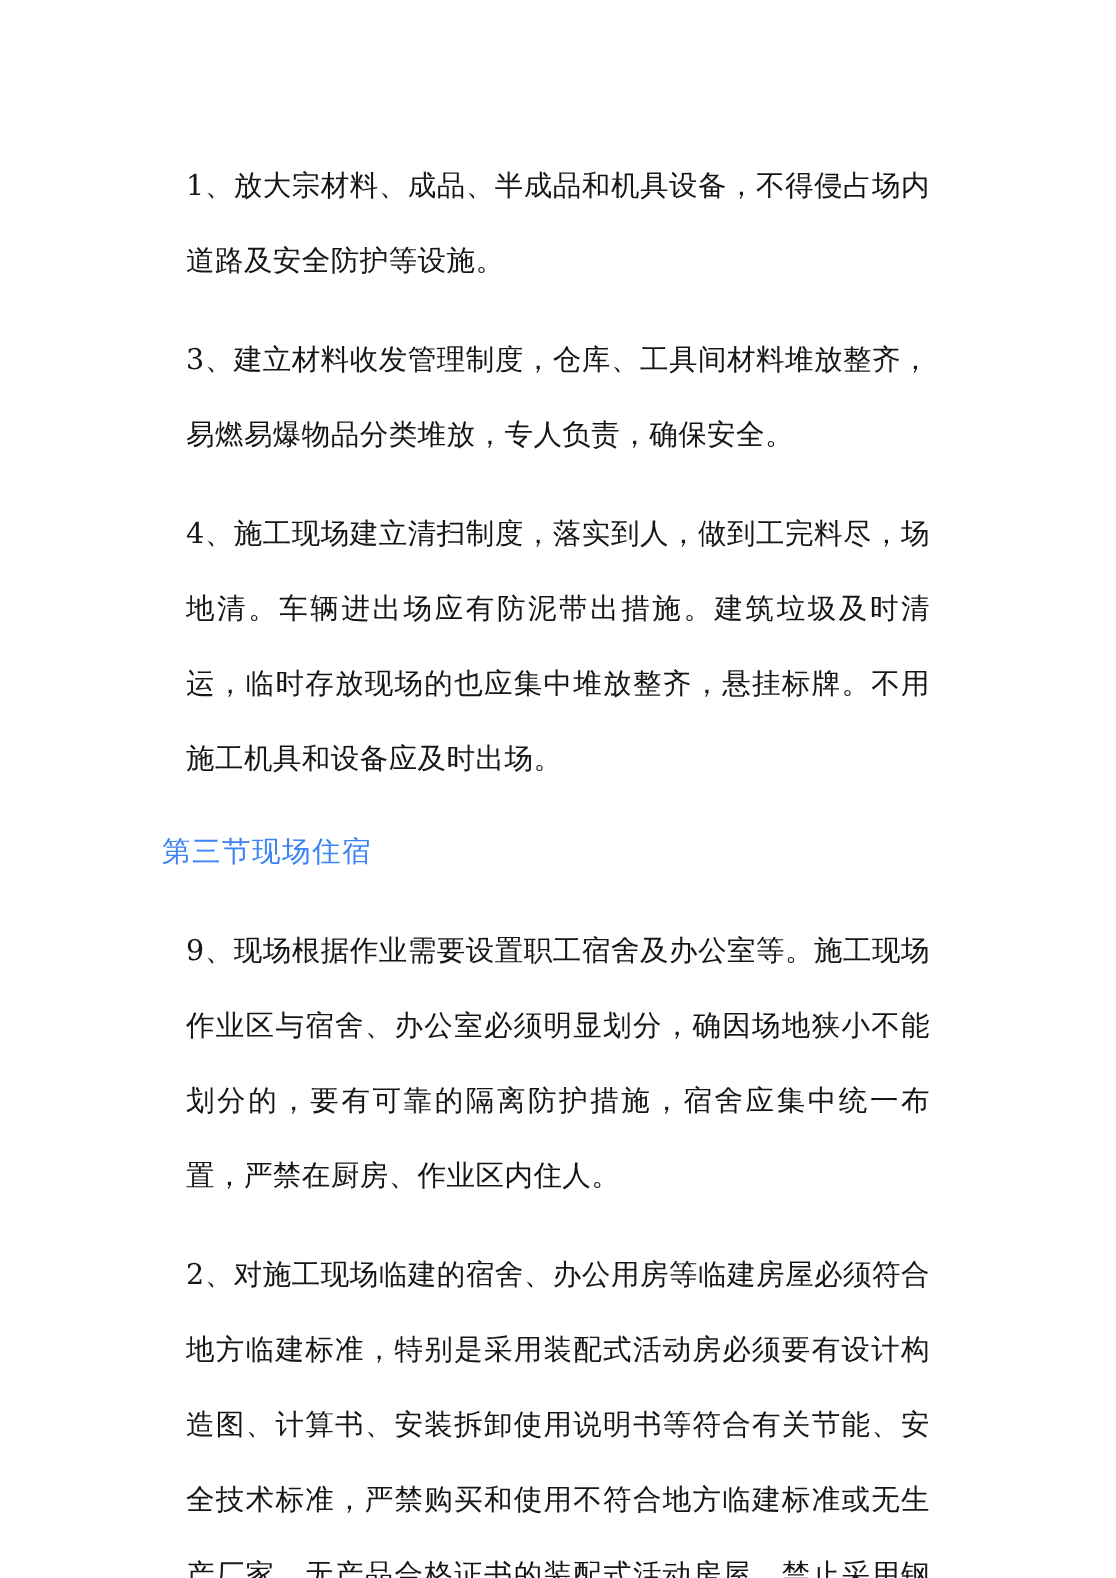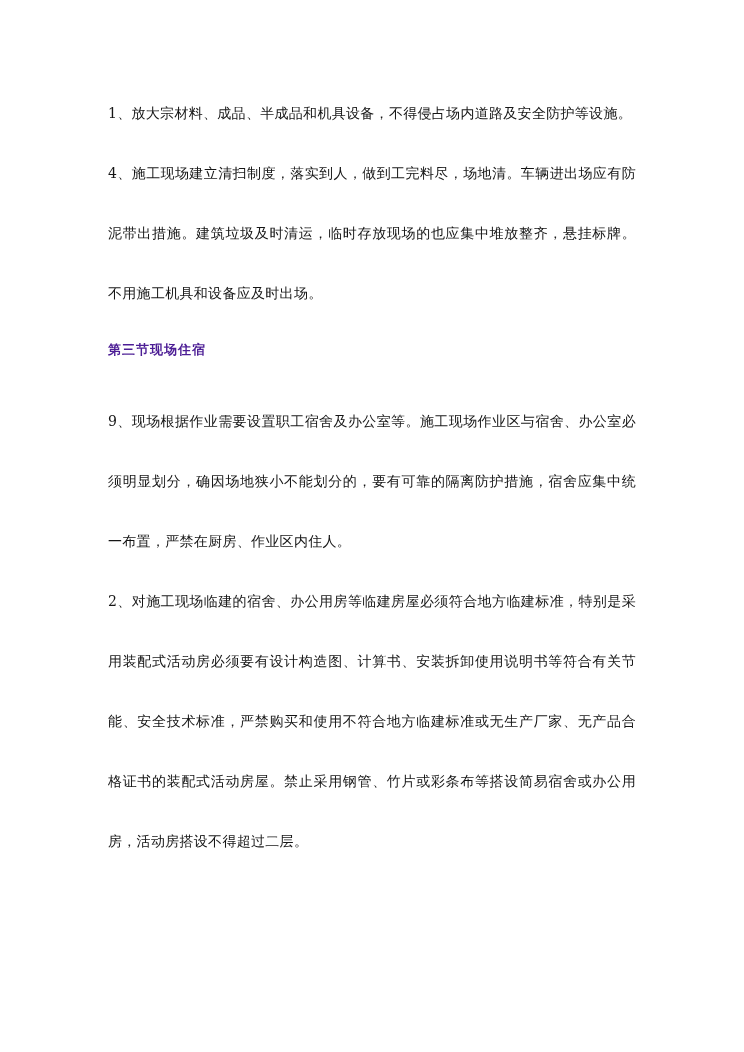--- a/index.html
+++ b/index.html
@@ -15,39 +15,40 @@
     color: #161616;
   }
   .page {
     box-sizing: border-box;
     width: 744px;
     height: 1052px;
     padding: 83px 108px 40px 108px;
     background: #ffffff;
   }
   .body-para {
-    margin: 0;
-    font-size: 14px;
-    line-height: 60px;
+    margin: 16px;
+    font-size: 19px;
+    line-height: 50px;
     text-align: justify;
     text-justify: inter-ideograph;
     letter-spacing: 0.3px;
     word-break: break-all;
   }
   .section-heading {
     margin: 6px 0 20px 0;
-    font-size: 13px;
+    font-size: 19px;
     line-height: 42px;
-    font-weight: bold;
+    font-weight: normal;
     letter-spacing: 1px;
-    color: #4c1d95;
+    color: #3b82f6;
   }
 </style>
 </head>
 <body>
 
 <div class="page">
   <p class="body-para">1、放大宗材料、成品、半成品和机具设备，不得侵占场内道路及安全防护等设施。</p>
+  <p class="body-para">3、建立材料收发管理制度，仓库、工具间材料堆放整齐，易燃易爆物品分类堆放，专人负责，确保安全。</p>
   <p class="body-para">4、施工现场建立清扫制度，落实到人，做到工完料尽，场地清。车辆进出场应有防泥带出措施。建筑垃圾及时清运，临时存放现场的也应集中堆放整齐，悬挂标牌。不用施工机具和设备应及时出场。</p>
   <h2 class="section-heading">第三节现场住宿</h2>
   <p class="body-para">9、现场根据作业需要设置职工宿舍及办公室等。施工现场作业区与宿舍、办公室必须明显划分，确因场地狭小不能划分的，要有可靠的隔离防护措施，宿舍应集中统一布置，严禁在厨房、作业区内住人。</p>
   <p class="body-para">2、对施工现场临建的宿舍、办公用房等临建房屋必须符合地方临建标准，特别是采用装配式活动房必须要有设计构造图、计算书、安装拆卸使用说明书等符合有关节能、安全技术标准，严禁购买和使用不符合地方临建标准或无生产厂家、无产品合格证书的装配式活动房屋。禁止采用钢管、竹片或彩条布等搭设简易宿舍或办公用房，活动房搭设不得超过二层。</p>
 </div>
 
 </body></html>

